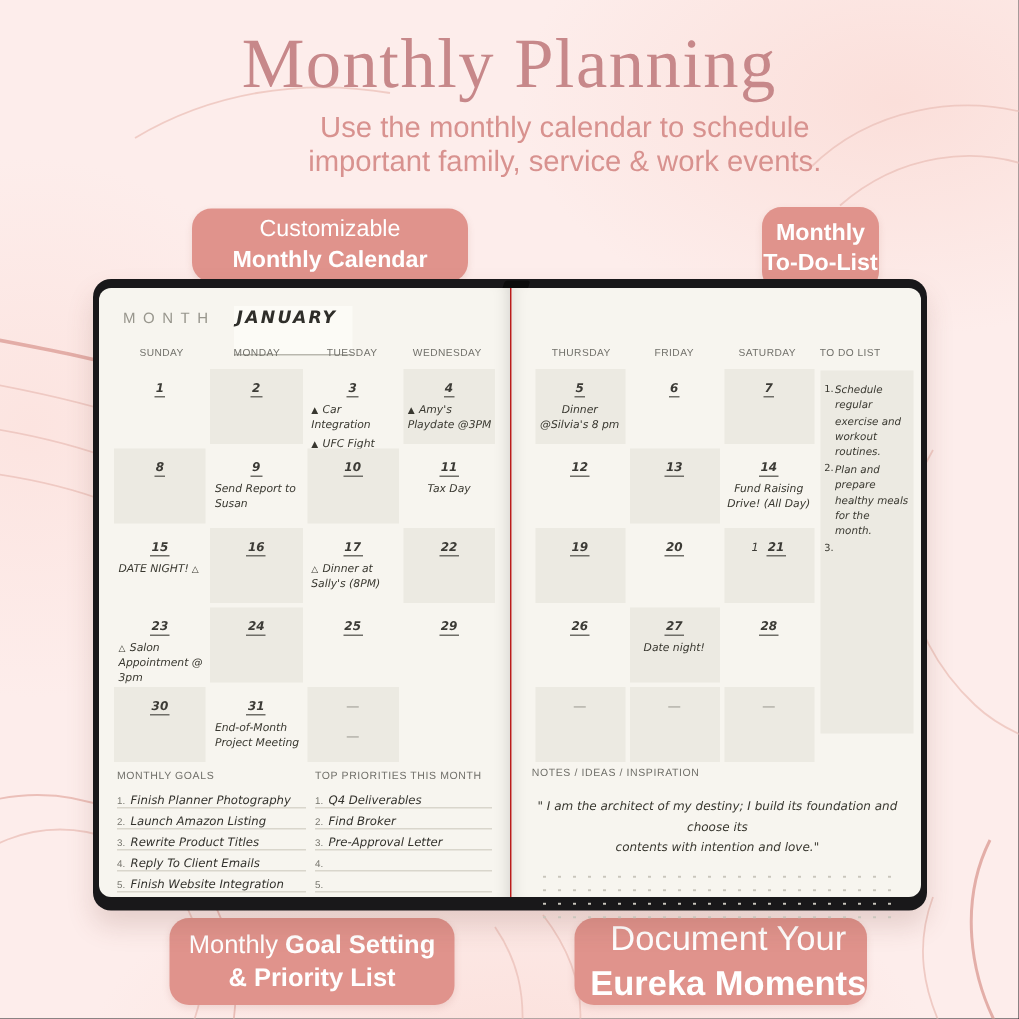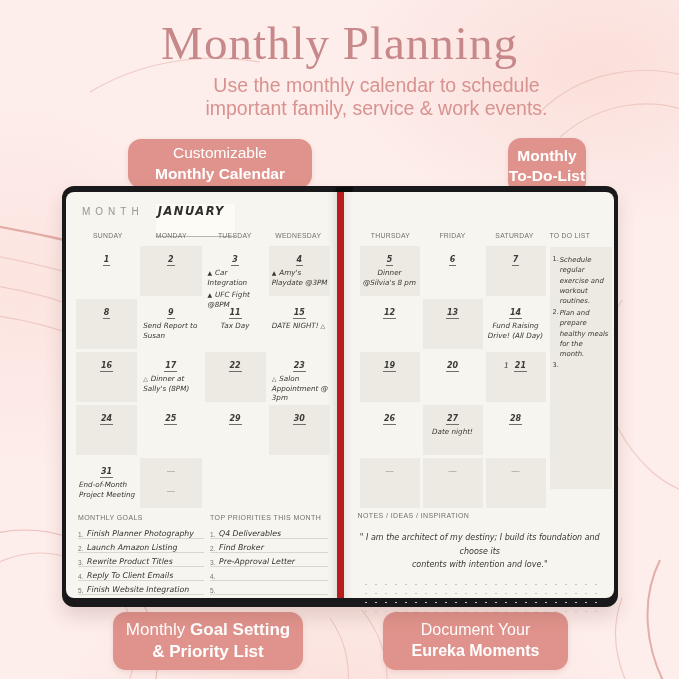--- a/index.html
+++ b/index.html
@@ -16,30 +16,30 @@
   .title{position:absolute;top:16px;left:0;width:100%;text-align:center;z-index:1;
     font-family:"Liberation Serif",serif;font-size:47px;font-weight:400;color:#c7888a;letter-spacing:1px;}
   .subtitle{position:absolute;top:74px;left:0;width:100%;text-align:center;z-index:1;
     font-size:19.5px;line-height:23px;color:#d8928f;font-weight:500;padding-left:37px;}
   .badge{position:absolute;background:#e0938c;color:#fff;border-radius:13px;text-align:center;
     display:flex;flex-direction:column;justify-content:center;line-height:1.3;z-index:2;
     box-shadow:0 2px 5px rgba(160,90,80,.15);}
   .badge-tl{left:118px;top:139px;width:184px;height:49px;font-size:15.5px;margin-left:10px;}
   .badge-tr{left:508px;top:138px;width:78px;height:56px;font-size:15.5px;font-weight:700;}
   .badge-bl{left:113px;top:612px;width:190px;height:58px;font-size:17px;}
-  .badge-br{left:383px;top:612px;width:185px;height:58px;font-size:16px;}
+  .badge-br{left:383px;top:612px;width:185px;height:58px;font-size:23px;padding-left:10px;}
   .bnorm{font-weight:500;} .bbold{font-weight:700;}
   
   .planner{position:absolute;left:62px;top:186px;width:556px;height:421px;z-index:3;
     background:#19181a;border-radius:12px;box-shadow:0 10px 18px rgba(120,70,60,.18);}
   .bookmark{position:absolute;top:1px;left:273px;width:17px;height:10px;background:#0c0c0c;
     border-radius:2px;transform:skewX(-18deg);}
   .pages{position:absolute;left:4px;top:6px;right:4px;bottom:9px;background:#f7f5ef;border-radius:8px;display:flex;}
   .page{position:relative;width:50%;height:100%;}
-  .page.left{border-right:7px solid #b91c1c;box-shadow:inset -9px 0 12px -10px rgba(0,0,0,.20);}
+  .page.left{border-right:1px solid #b91c1c;box-shadow:inset -9px 0 12px -10px rgba(0,0,0,.20);}
   .page.right{box-shadow:inset 9px 0 12px -10px rgba(0,0,0,.14);}
   .hand{font-family:"DejaVu Sans",sans-serif;font-style:italic;}
   .month-row{position:absolute;top:12px;left:16px;display:flex;align-items:baseline;gap:12px;}
   .month-label{font-size:10px;letter-spacing:5px;color:#98968d;}
   .month-value{font-size:11.5px;font-weight:700;letter-spacing:1.5px;color:#2f2e2a;
     border-bottom:1px solid #b9b7ae;padding:0 10px 18px 2px;background:#fcfbf6;}
   .dow-row{position:absolute;top:40px;display:grid;}
   .dow-row.l{left:10px;width:254px;grid-template-columns:repeat(4,1fr);}
   .dow-row.r{left:16px;width:186px;grid-template-columns:repeat(3,1fr);}
   .dow{font-size:6.8px;letter-spacing:.3px;color:#71706a;text-align:center;}
@@ -142,20 +142,23 @@
             <div class="day-top"><span class="day-num">4</span></div>
             <div class="event hand"><span class="event-marker">▲ </span><span>Amy's Playdate @3PM</span></div>
           </div>
           <div class="cal-cell shaded">
             <div class="day-top"><span class="day-num">8</span></div>
           </div>
           <div class="cal-cell">
             <div class="day-top"><span class="day-num">9</span></div>
             <div class="event hand"><span>Send Report to Susan</span></div>
           </div>
+          <div class="cal-cell shaded">
+            <div class="day-top"><span class="day-num">10</span></div>
+          </div>
           <div class="cal-cell center-ev">
             <div class="day-top"><span class="day-num">11</span></div>
             <div class="event hand"><span>Tax Day</span></div>
           </div>
           <div class="cal-cell">
             <div class="day-top"><span class="day-num">15</span></div>
             <div class="event hand"><span>DATE NIGHT!</span><span class="event-marker"> △</span></div>
           </div>
           <div class="cal-cell shaded">
             <div class="day-top"><span class="day-num">16</span></div>

